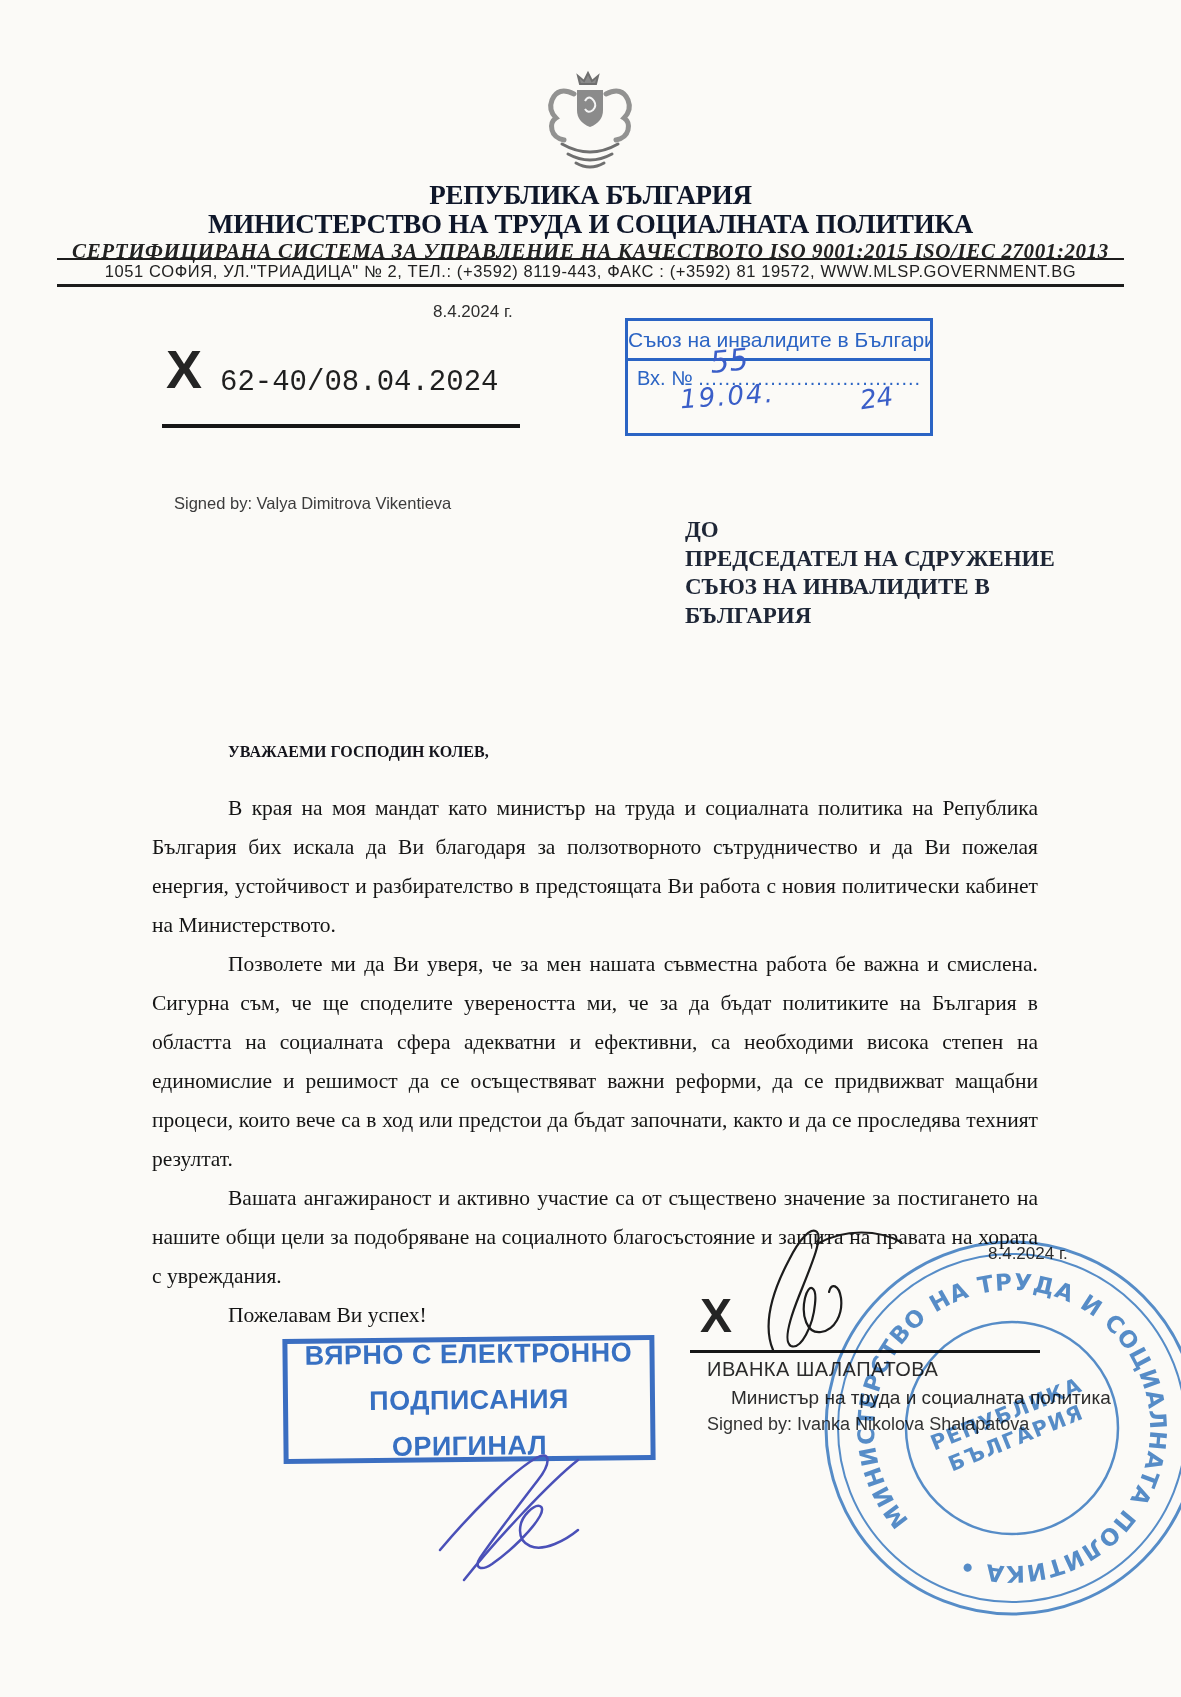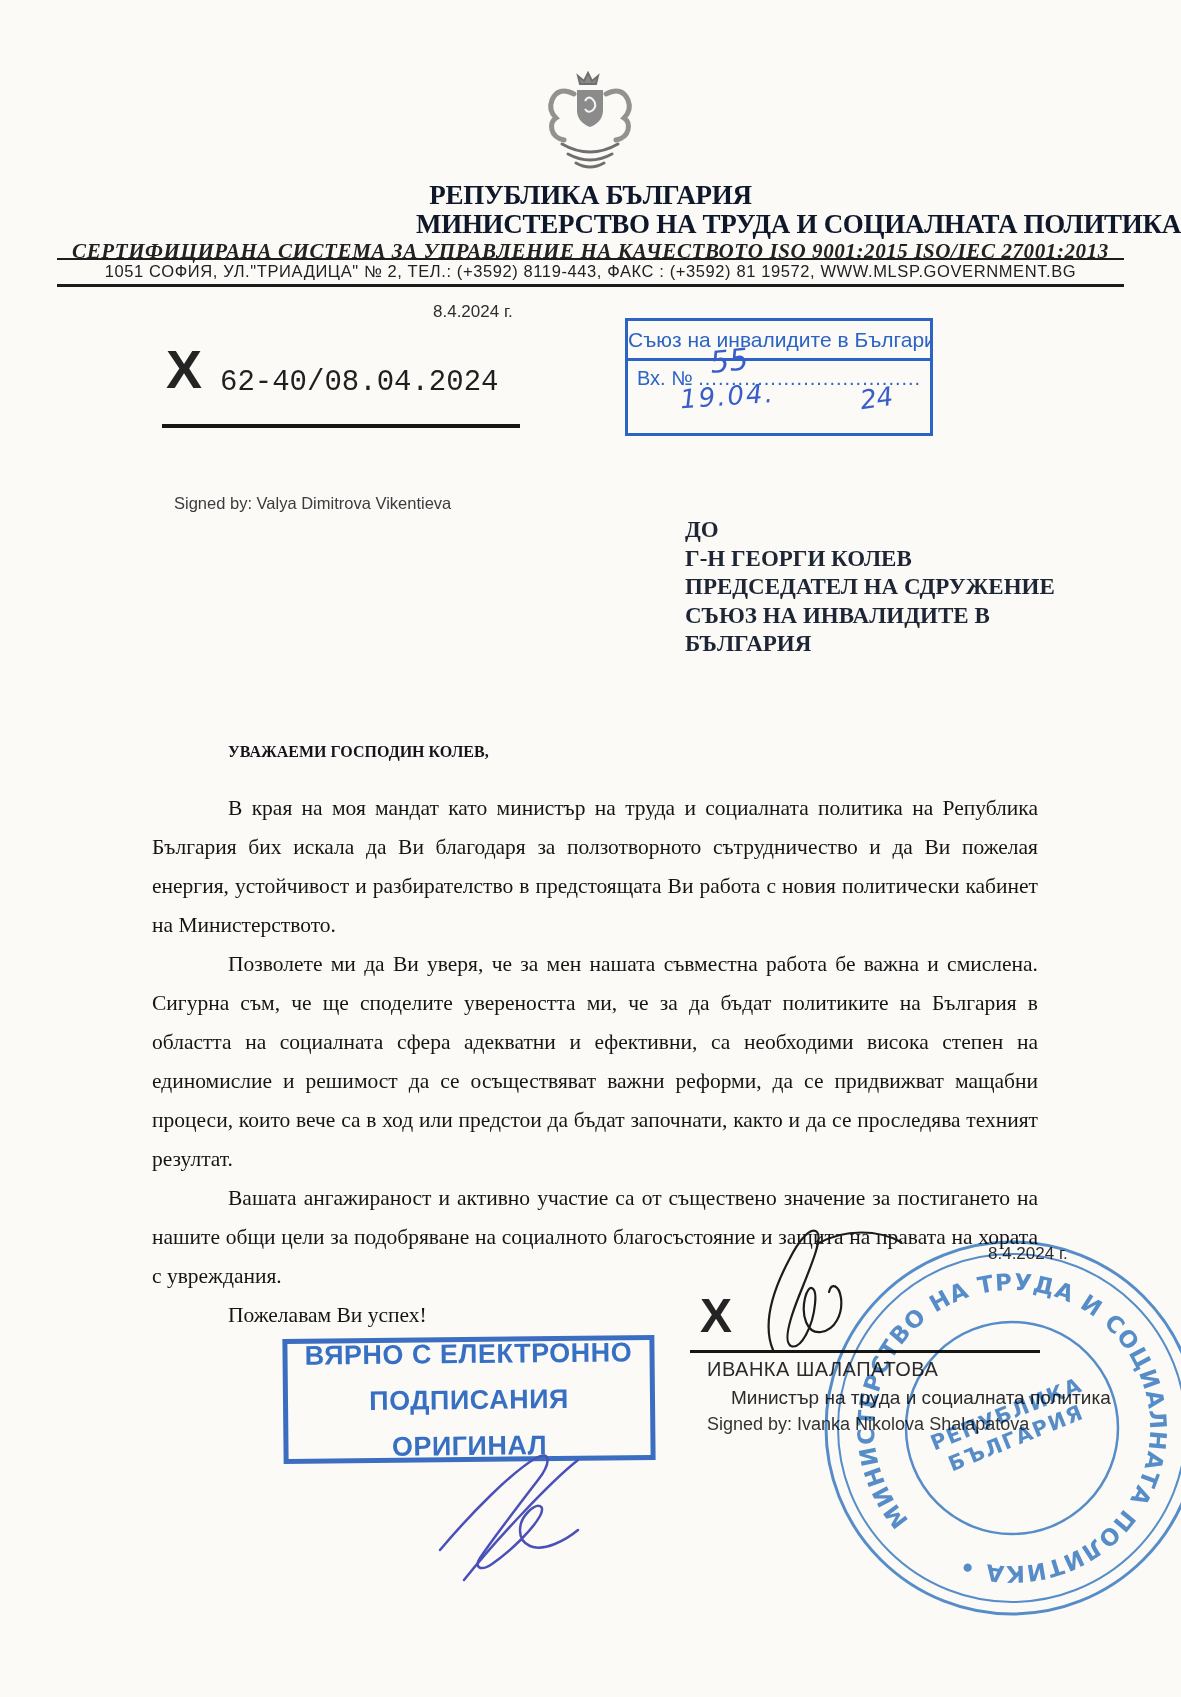--- a/index.html
+++ b/index.html
@@ -9,21 +9,21 @@
     margin:0 auto;
     background:#fbfaf7;
     overflow:hidden;
     font-family:"Liberation Sans","DejaVu Sans",sans-serif;
     color:#1a1a1a;
   }
   .abs{position:absolute;}
   
   .hdr-line{width:100%;text-align:center;font-family:"Liberation Serif","DejaVu Serif",serif;font-weight:bold;color:#0f172a;letter-spacing:-0.3px;}
   .hdr-republic{top:180px;font-size:27px;}
-  .hdr-ministry{top:209px;font-size:27px;text-align:right;}
+  .hdr-ministry{top:209px;font-size:27px;}
   .hdr-cert{top:239px;width:100%;text-align:center;font-family:"Liberation Serif","DejaVu Serif",serif;font-style:italic;font-weight:bold;font-size:21px;letter-spacing:0.6px;color:#222;}
   .rule{background:#1c1c1c;}
   .rule1{left:57px;top:258px;width:1067px;height:2px;}
   .rule2{left:57px;top:284px;width:1067px;height:3px;}
   .hdr-contact{top:262px;width:100%;text-align:center;font-size:16.5px;letter-spacing:0.6px;color:#222;}
   
   .top-date{left:433px;top:302px;font-size:17px;color:#2e2e2e;}
   .ref-x{left:166px;top:338px;font-size:54px;font-weight:bold;color:#242424;}
   .ref-num{left:220px;top:366px;font-size:29px;color:#1f1f1f;font-family:Liberation Mono, monospace;}
   .ref-underline{left:162px;top:424px;width:358px;height:4px;background:#161616;}
@@ -98,21 +98,20 @@
       <span>Вх. №</span>&nbsp;
       <span class="dots">.............................................</span>
     </div>
     <span class="hand hand-55">55</span>
     <span class="hand hand-date">19.04.</span>
     <span class="hand hand-24">24</span>
   </div>
 
   <div class="abs recipient">
     <div>ДО</div>
-    <div>Г-Н ГЕОРГИ КОЛЕВ</div>
     <div>ПРЕДСЕДАТЕЛ НА СДРУЖЕНИЕ</div>
     <div>СЪЮЗ НА ИНВАЛИДИТЕ В</div>
     <div>БЪЛГАРИЯ</div>
   </div>
 
   <div class="abs salutation">УВАЖАЕМИ ГОСПОДИН КОЛЕВ,</div>
   <div class="abs body-block">
     <p class="body-par">В края на моя мандат като министър на труда и социалната политика на Република България бих искала да Ви благодаря за ползотворното сътрудничество и да Ви пожелая енергия, устойчивост и разбирателство в предстоящата Ви работа с новия политически кабинет на Министерството.</p>
     <p class="body-par">Позволете ми да Ви уверя, че за мен нашата съвместна работа бе важна и смислена. Сигурна съм, че ще споделите увереността ми, че за да бъдат политиките на България в областта на социалната сфера адекватни и ефективни, са необходими висока степен на единомислие и решимост да се осъществяват важни реформи, да се придвижват мащабни процеси, които вече са в ход или предстои да бъдат започнати, както и да се проследява техният резултат.</p>
     <p class="body-par">Вашата ангажираност и активно участие са от съществено значение за постигането на нашите общи цели за подобряване на социалното благосъстояние и защита на правата на хората с увреждания.</p>

